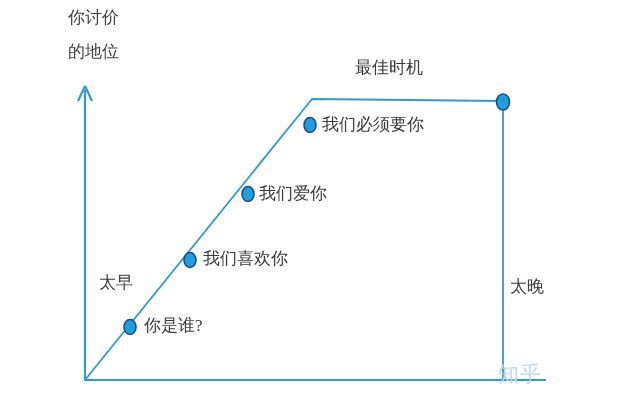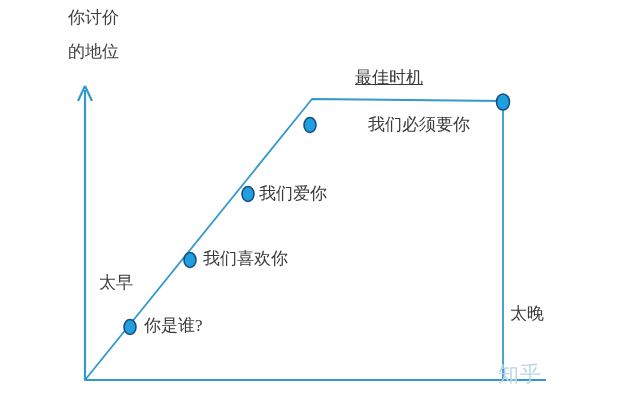--- a/index.html
+++ b/index.html
@@ -50,36 +50,34 @@
   #y-axis-title .line2 {
     margin-top: 14px;
   }
   #x-axis-title {
     left: 567px;
     top: 374px;
     font-weight: bold;
   }
   #label-best-timing {
     left: 355px;
-    top: 68px;
-    text-decoration: underline;
+    top: 58px;
   }
   #label-too-early {
     left: 99px;
     top: 273px;
   }
   #label-too-late {
     left: 510px;
     top: 277px;
-    margin-top: 27px;
   }
   #label-p0 { left: 144px; top: 316px; }
   #label-p1 { left: 203px; top: 249px; }
   #label-p2 { left: 259px; top: 184px; }
-  #label-p3 { left: 322px; top: 115px; margin-left: 46px; }
+  #label-p3 { left: 322px; top: 115px; }
   #label-p4 { left: 450px; top: 128px; }
 
   #watermark {
     position: absolute;
     left: 498px;
     top: 360px;
     font-size: 21px;
     color: #b9d6e6;
     font-family: "Liberation Sans", "DejaVu Sans", sans-serif;
     white-space: nowrap;

